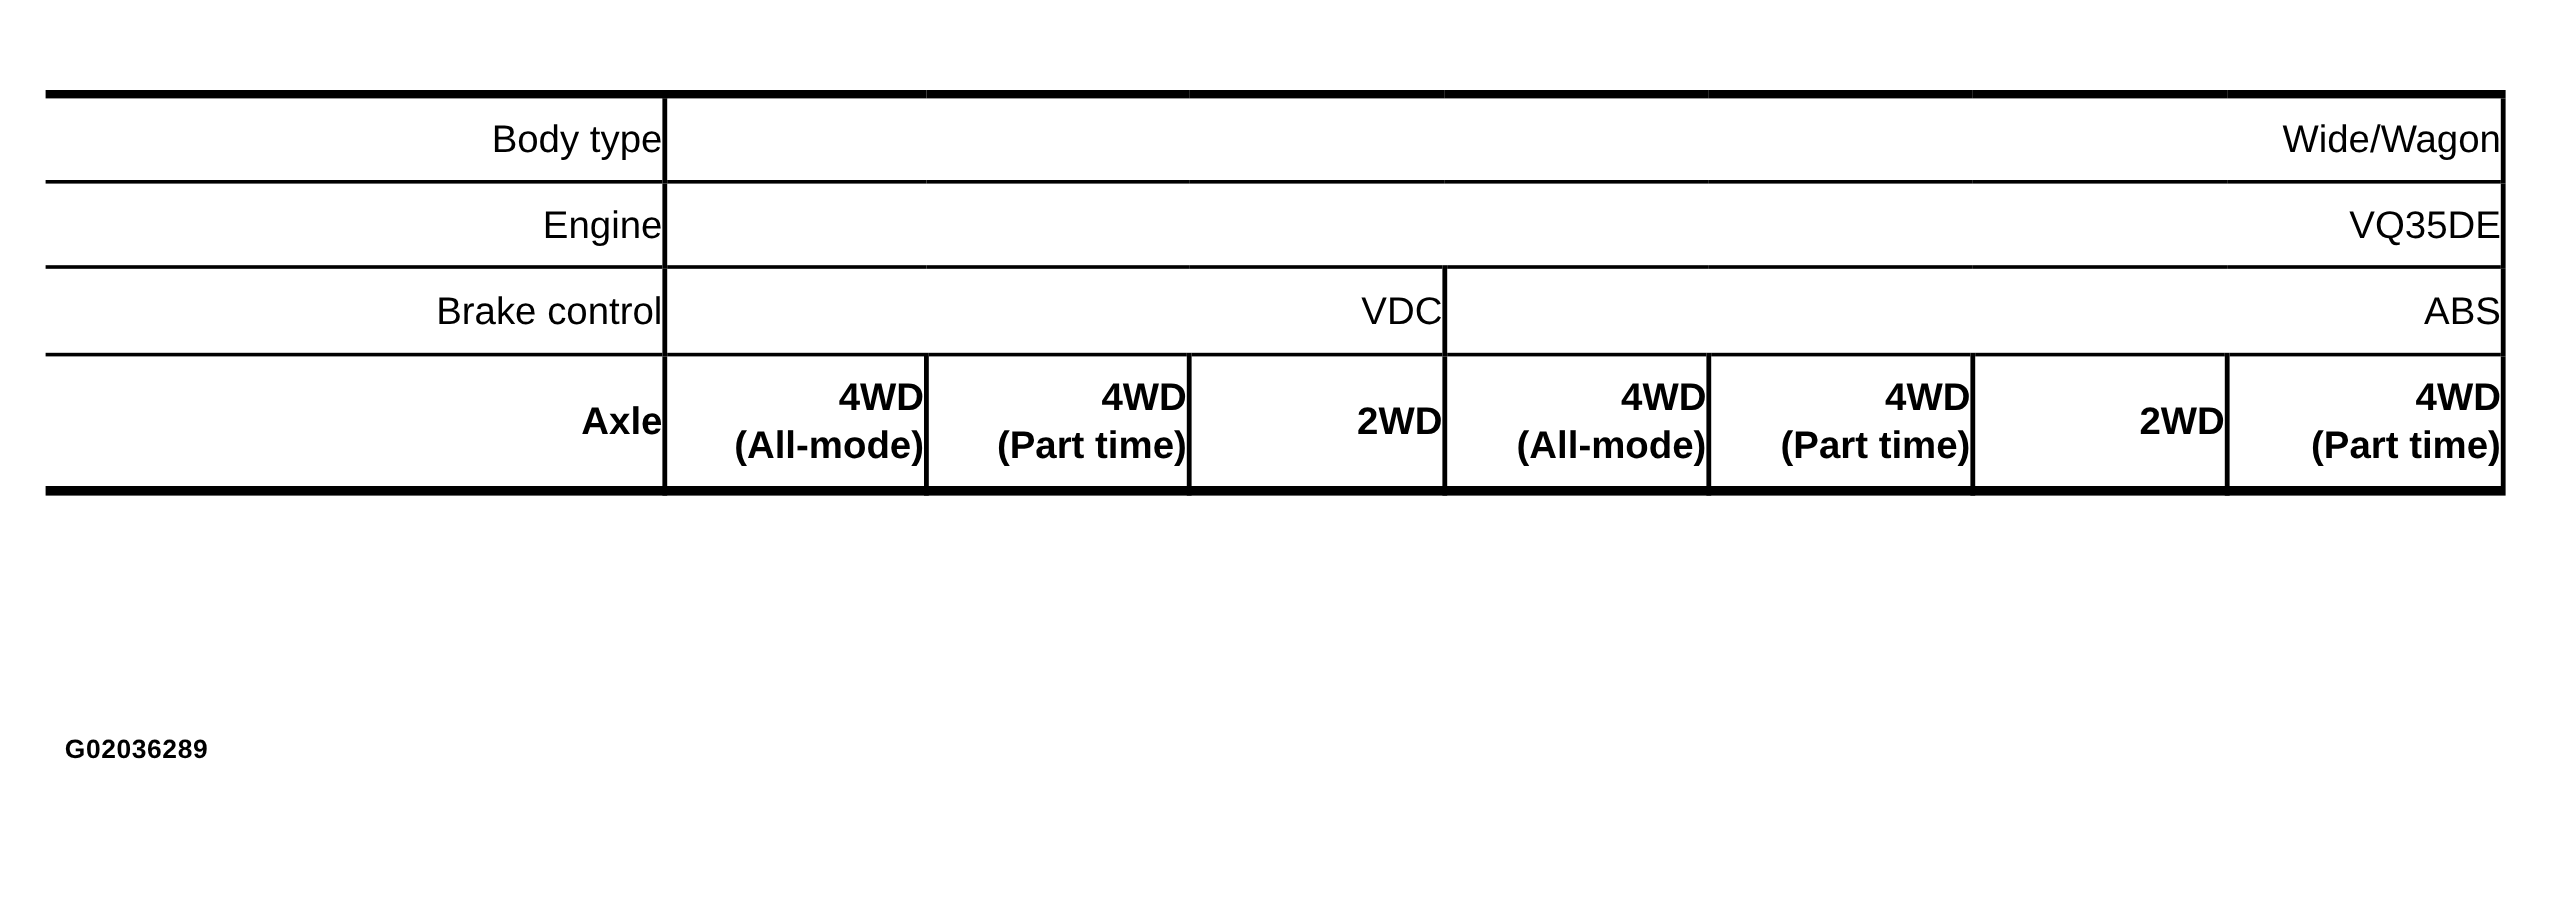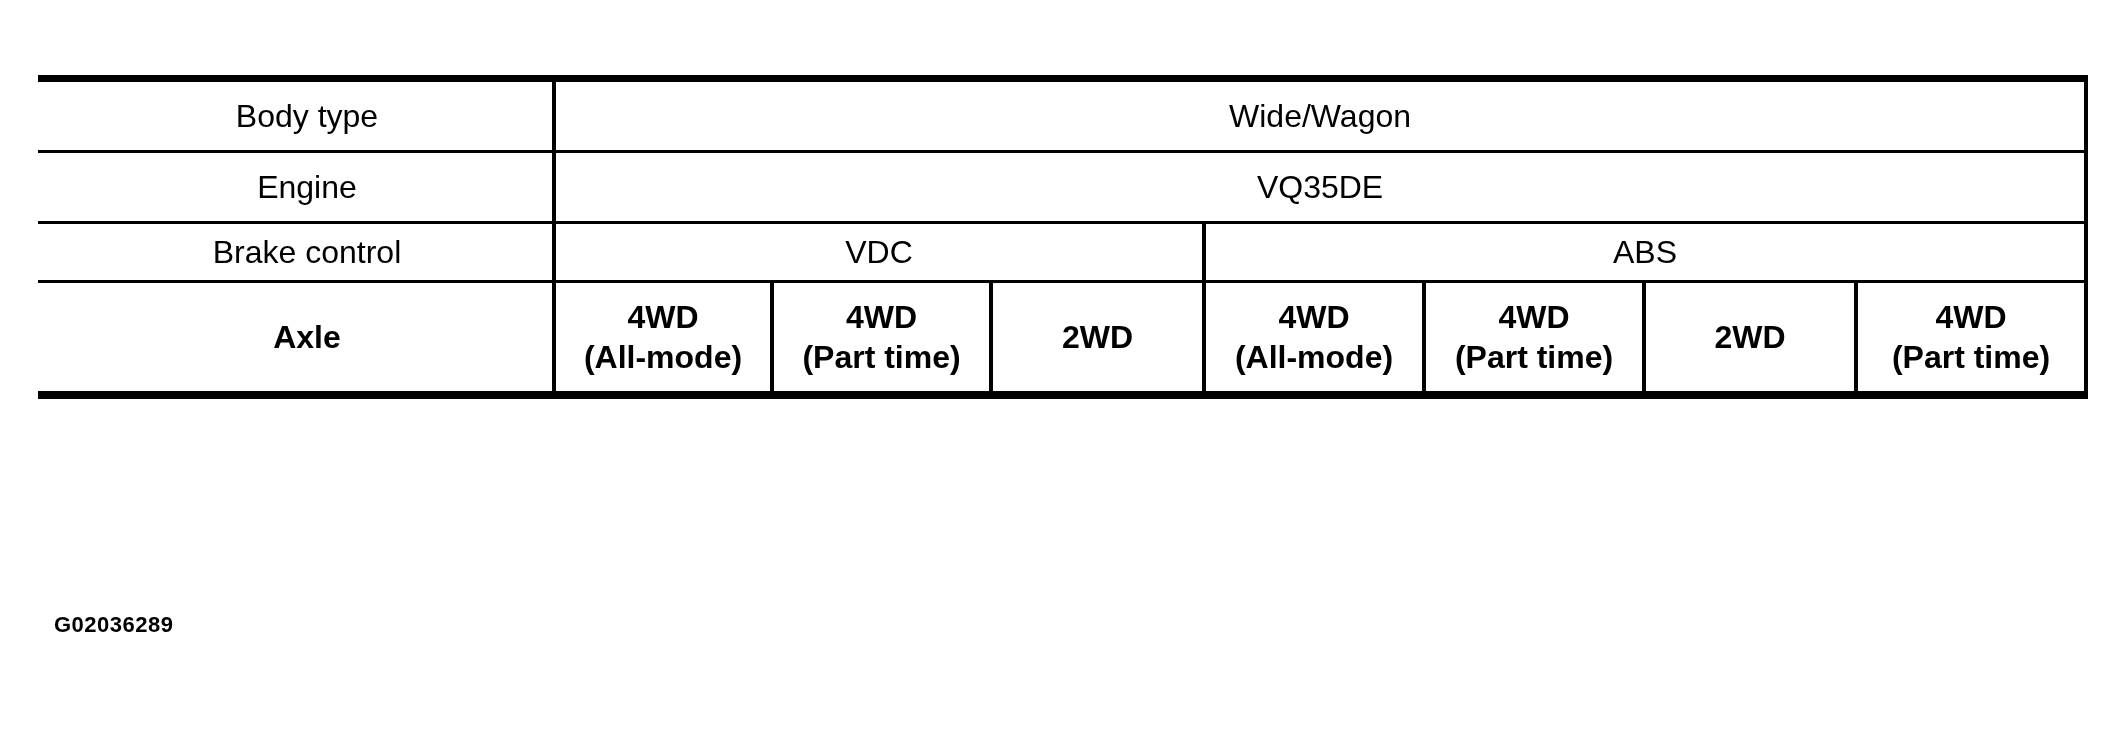--- a/index.html
+++ b/index.html
@@ -24,28 +24,28 @@
     border-top: 7px solid #000000;
     border-bottom: 8px solid #000000;
     border-right: 3px solid #000000;
     border-left: 0;
   }
   table.spec-table td {
     border: 3px solid #000000;
     border-left-width: 4px;
     border-right-width: 4px;
     padding: 0;
-    text-align: center;
+    text-align: right;
     vertical-align: middle;
     line-height: 1.25;
     overflow: hidden;
     white-space: nowrap;
   }
   table.spec-table td.label-cell {
-    text-align: center;
+    text-align: right;
     padding-left: 24px;
     border-left: 0;
   }
   .figure-id {
     position: absolute;
     left: 54px;
     top: 612px;
     font-weight: bold;
     font-size: 22px;
     letter-spacing: 0.5px;
@@ -70,21 +70,21 @@
       </colgroup>
     <tbody>
         <tr style="height: 73px;">
           <td class="label-cell">Body type</td>
           <td class="value-cell" colspan="7">Wide/Wagon</td>
         </tr>
         <tr style="height: 71px;">
           <td class="label-cell">Engine</td>
           <td class="value-cell" colspan="7">VQ35DE</td>
         </tr>
-        <tr style="height: 59px;">
+        <tr style="height: 73px;">
           <td class="label-cell">Brake control</td>
           <td class="value-cell" colspan="3">VDC</td>
           <td class="value-cell" colspan="4">ABS</td>
         </tr>
         <tr style="height: 113px; font-weight: bold;">
           <td class="label-cell">Axle</td>
           <td class="value-cell">4WD<br>(All-mode)</td>
           <td class="value-cell">4WD<br>(Part time)</td>
           <td class="value-cell">2WD</td>
           <td class="value-cell">4WD<br>(All-mode)</td>

